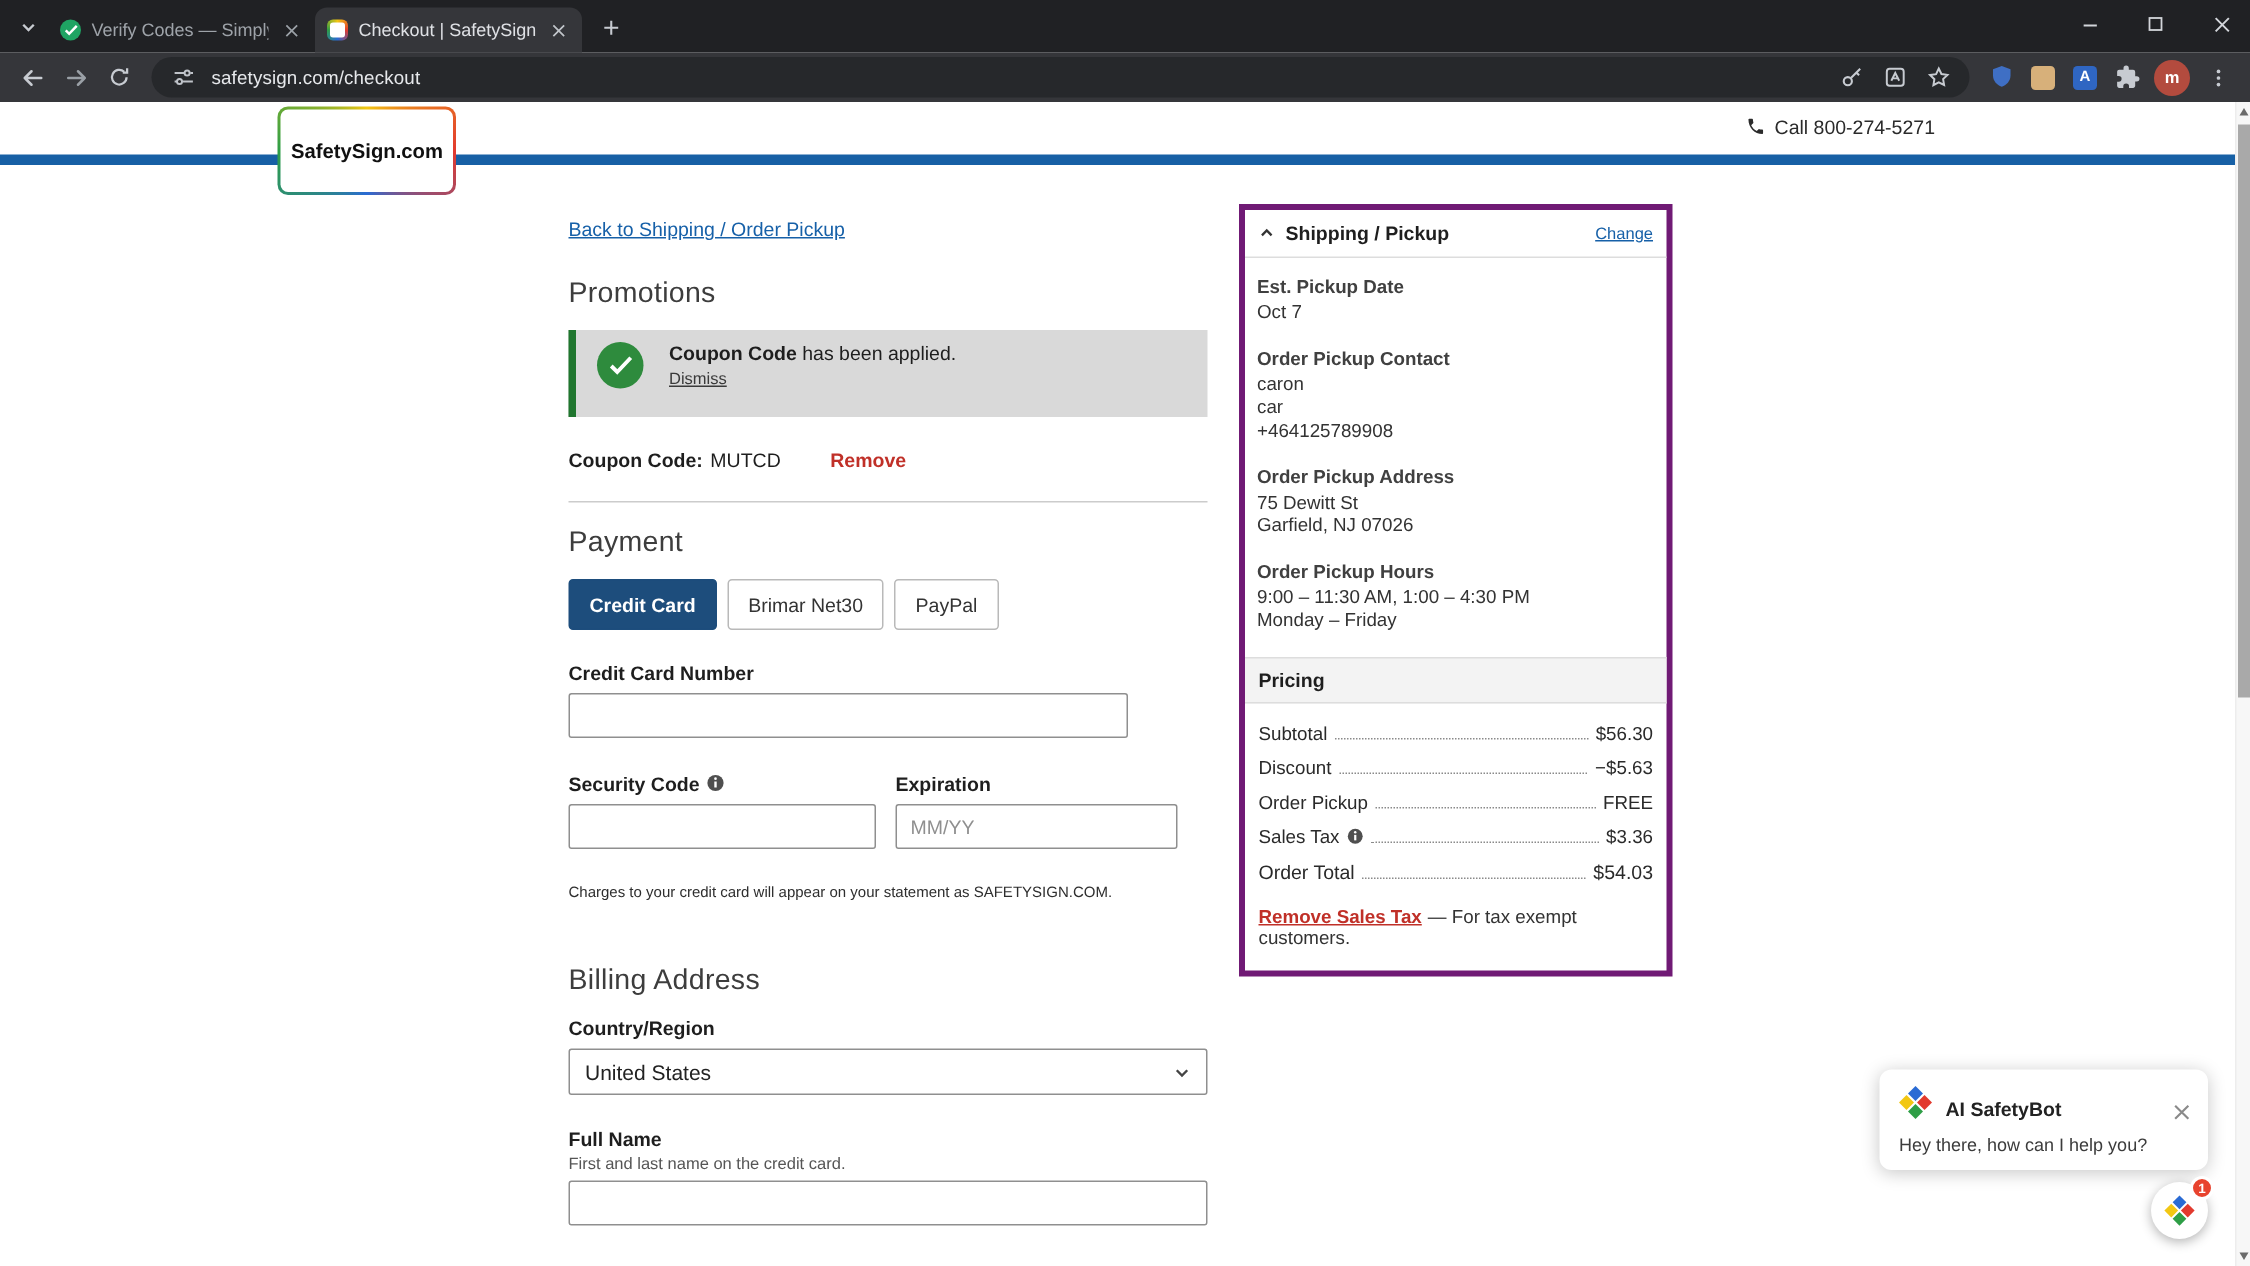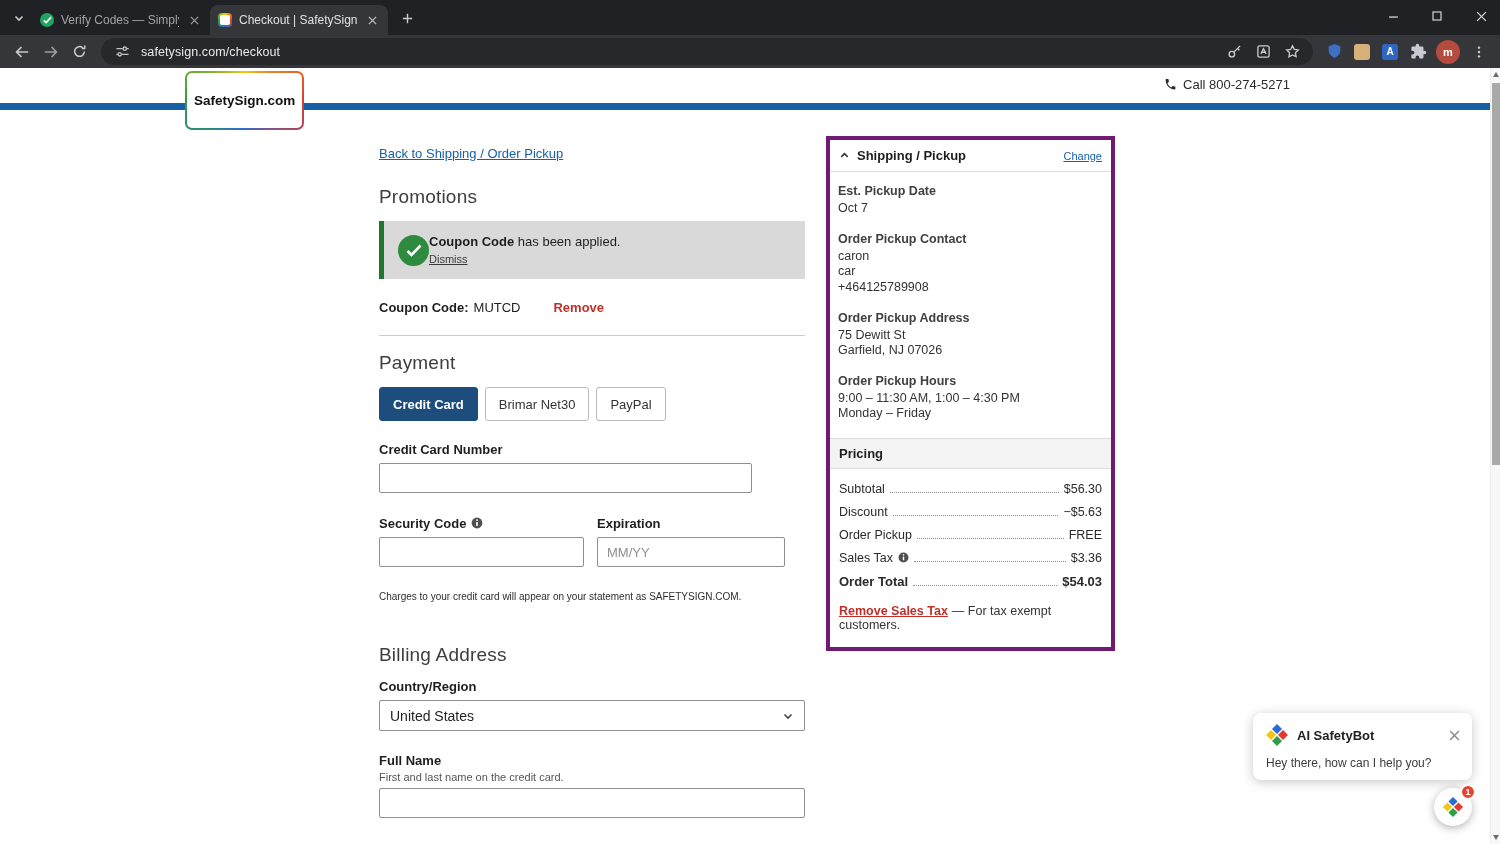--- a/index.html
+++ b/index.html
@@ -38,21 +38,21 @@
   .page{position:relative;flex:1;background:#fff;overflow:hidden}
   .site-header{height:35px;position:relative}
   .logo{position:absolute;left:185px;top:3px;padding:2px;border-radius:7px;background:conic-gradient(#f2c713,#e23a2e,#2a6bd4,#2e9e46,#f2c713);cursor:pointer}
   .logo-inner{background:#fff;border-radius:5px;padding:20px 7px;font-size:13.5px;font-weight:bold;color:#101010}
   .phone{position:absolute;right:210px;top:9px;display:flex;align-items:center;gap:6px;font-size:13px;color:#2b2b2b}
   .blue-bar{height:7px;background:#1760a5}
 
   .main-col{position:absolute;left:379px;top:76px;width:426px}
   .back-link{display:inline-block;font-size:13px;color:#1660a8;text-decoration:underline;margin-bottom:25px;cursor:pointer}
   h2.sec{font-size:19px;color:#3d3d3d;font-weight:normal;margin-bottom:13px;letter-spacing:.2px}
-  .alert{display:flex;align-items:center;background:#d9d9d9;border-left:5px solid #20762f;min-height:58px;padding:8px 14px;margin-bottom:21px}
+  .alert{display:flex;gap:17px;background:#d9d9d9;border-left:5px solid #20762f;min-height:58px;padding:8px 14px;margin-bottom:21px}
   .check-circle{width:31px;height:31px;border-radius:50%;background:#2e8b3d;display:flex;align-items:center;justify-content:center;flex:none}
   .alert-text{font-size:13px;color:#1e1e1e}
   .dismiss{display:inline-block;font-size:11px;color:#3a3a3a;text-decoration:underline;margin-top:4px;cursor:pointer}
   .coupon-row{font-size:13px;color:#1e1e1e;margin-bottom:20px}
   .coupon-val{margin-left:5px}
   .remove-link{color:#c03028;font-weight:bold;margin-left:33px;cursor:pointer}
   hr.div{border:none;border-top:1px solid #ccc;margin-bottom:16px}
   .pay-tabs{display:flex;gap:7px;margin-bottom:21px}
   .pay-tab{height:34px;padding:0 13px;background:#fff;border:1px solid #b9b9b9;border-radius:3px;font-size:13px;color:#333;font-family:inherit;cursor:pointer}
   .pay-tab.active{background:#1d4d7c;border-color:#1d4d7c;color:#fff;font-weight:bold}
@@ -80,28 +80,28 @@
   .change{margin-left:auto;font-size:11px;color:#1660a8;text-decoration:underline;cursor:pointer}
   .summary-body{padding:12px 8px 1px}
   .sec-block{margin-bottom:15px}
   .sec-label{font-size:12.5px;font-weight:bold;color:#404040;margin-bottom:3px}
   .sec-line{font-size:12.5px;color:#333;line-height:1.25}
   .pricing-head{background:#f3f3f3;border-top:1px solid #ddd;border-bottom:1px solid #ddd;padding:7px 9px;font-size:13px;font-weight:bold;color:#1e1e1e}
   .pricing-rows{padding:13px 9px 0}
   .price-row{display:flex;align-items:flex-end;font-size:12.5px;color:#2a2a2a;margin-bottom:9px}
   .price-row .dots{flex:1;border-bottom:1px dotted #8a8a8a;margin:0 5px 3px}
   .price-row .val{white-space:nowrap}
-  .price-row.total{font-weight:bold;font-size:13px}
+  .price-row.total{font-weight:normal;font-size:13px}
   .tax-line{padding:6px 9px 15px;font-size:12.5px;color:#333}
   .tax-line a{color:#c03028;font-weight:bold;text-decoration:underline;cursor:pointer}
   .tax-line span{margin-left:4px}
 
   
   .chat-card{position:absolute;right:28px;top:645px;width:219px;height:67px;background:#fff;border-radius:8px;box-shadow:0 2px 12px rgba(0,0,0,.22);padding:10px 12px}
-  .chat-head{display:flex;align-items:center}
+  .chat-head{display:flex;align-items:flex-end}
   .chat-title{font-size:13px;font-weight:bold;color:#222;margin-left:8px}
   .chat-close{margin-left:auto;cursor:pointer;display:flex}
   .chat-msg{font-size:12px;color:#3c3c3c;margin-top:9px;margin-left:1px}
   .chat-fab{position:absolute;right:28px;top:720px;width:38px;height:38px;border-radius:50%;background:#fff;box-shadow:0 2px 8px rgba(0,0,0,.3);display:flex;align-items:center;justify-content:center;cursor:pointer}
   .badge{position:absolute;top:-4px;right:-4px;min-width:16px;height:16px;border-radius:50%;background:#e8432e;border:2px solid #fff;color:#fff;font-size:9px;font-weight:bold;display:flex;align-items:center;justify-content:center}
 
   
   .scrollbar{position:absolute;right:0;top:0;bottom:0;width:10px;background:#f7f7f7;border-left:1px solid #ededed}
   .sb-thumb{position:absolute;top:15px;left:1px;width:8px;height:382px;background:#a9a9a9;cursor:pointer}
   .sb-arrow{position:absolute;left:2px;width:0;height:0;border-left:3.5px solid transparent;border-right:3.5px solid transparent;cursor:pointer}

